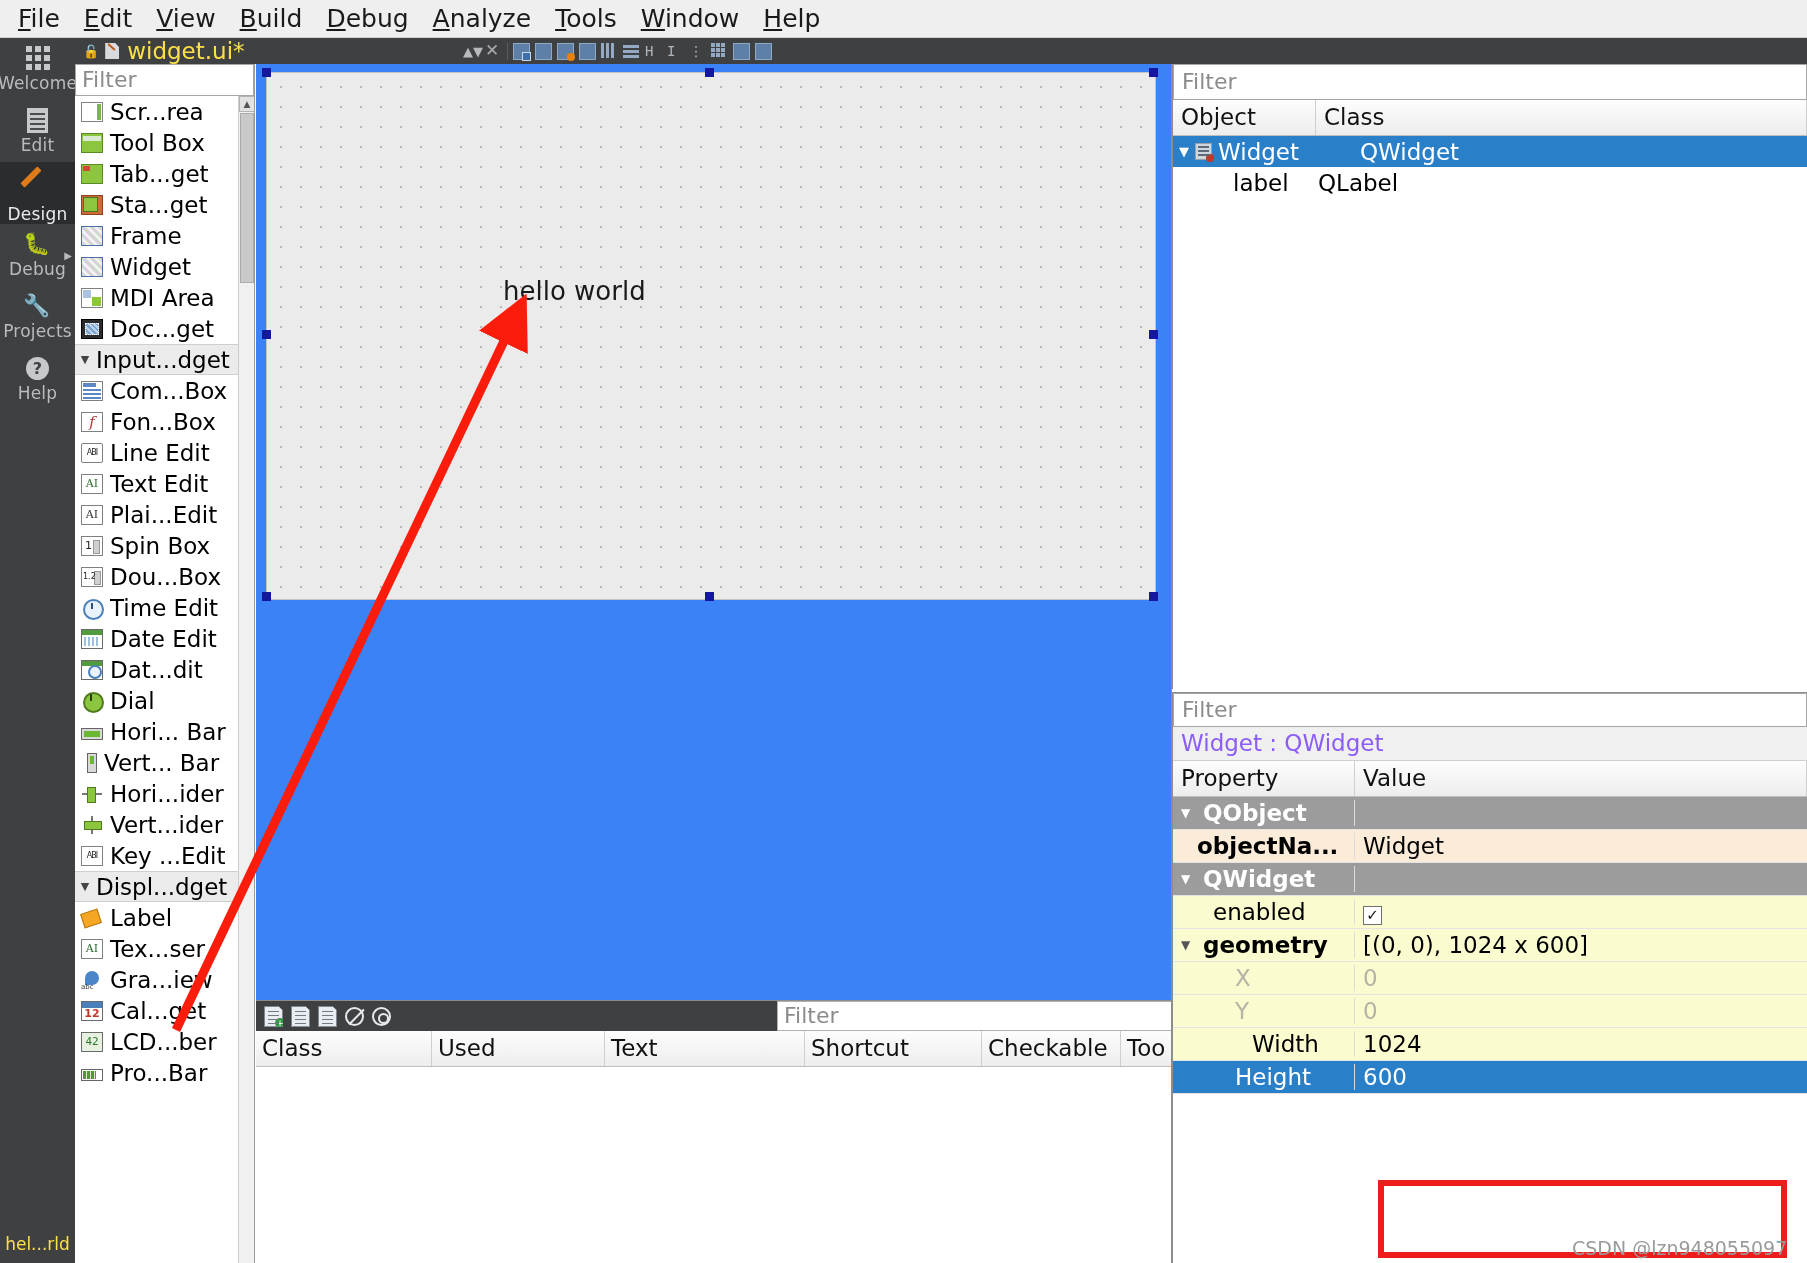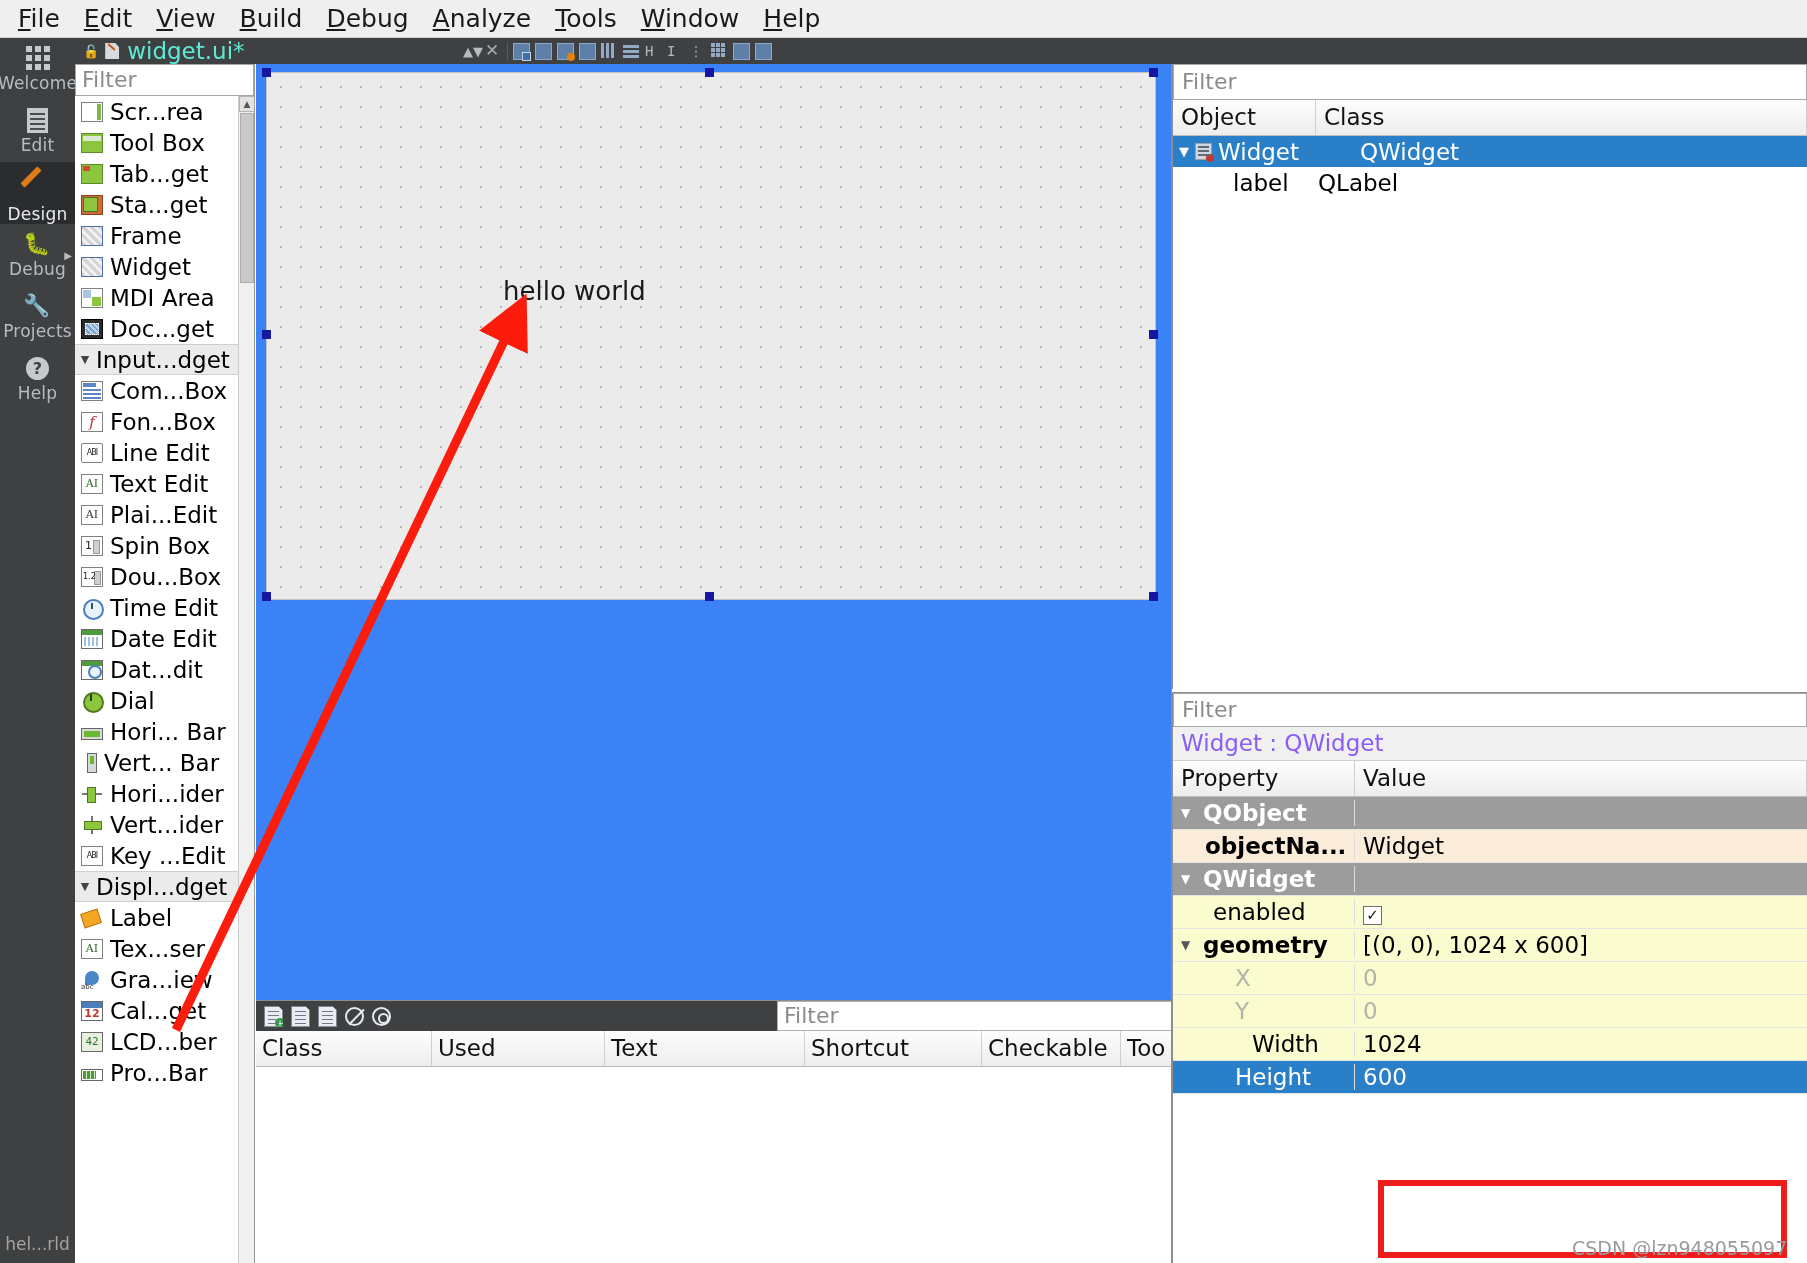--- a/index.html
+++ b/index.html
@@ -56,42 +56,42 @@
   .bug-icon { font-size: 22px; color: #c6c9cc; line-height: 1; }
   .wrench-icon { font-size: 22px; color: #c6c9cc; line-height: 1; }
   .help-icon {
     width: 23px; height: 23px; border-radius: 50%; background: #c6c9cc;
     color: #3e4042; font-size: 16px; font-weight: bold; display:flex;
     align-items:center; justify-content:center;
   }
   .act-arrow { position: absolute; right: 3px; color: #b9bcbf; font-size: 10px; }
   .status-left {
     position: absolute; left: 0; bottom: 0; width: 75px; height: 38px;
-    background: #3e4042; color: #a3a3a3; font-size: 17px;
+    background: #3e4042; color: #fde047; font-size: 17px;
     display: flex; align-items: center; justify-content: center;
   }
 
   
   .tabstrip {
     position: absolute; left: 75px; top: 38px; width: 1732px; height: 26px;
     background: #3e4042; display: flex; align-items: center;
   }
   .tab-lock { font-size: 13px; color: #9ea1a4; margin-left: 8px; }
   .tab-filemark {
     margin-left: 6px; width: 14px; height: 16px; position: relative;
   }
   .tab-filemark::before {
     content: ""; position: absolute; inset: 0; background: #d8dade;
     clip-path: polygon(0 0, 72% 0, 100% 26%, 100% 100%, 0 100%);
   }
   .tab-filemark::after {
     content: ""; position: absolute; left: 2px; top: 3px; width: 9px; height: 2px;
     background: #c05a16; transform: rotate(42deg);
   }
-  .tab-title { margin-left: 8px; color: #5eead4; font-size: 23px; line-height: 26px; }
+  .tab-title { margin-left: 8px; color: #fde047; font-size: 23px; line-height: 26px; }
   .formtools { margin-left: auto; display: flex; align-items: center; gap: 5px; padding-right: 1035px; }
   .ft {
     width: 17px; height: 17px; display: inline-block; position: relative;
   }
   .ft-spin { color: #b8bbbe; font-size: 13px; line-height: 17px; }
   .ft-x { color: #a8abae; font-size: 17px; line-height: 15px; }
   .ft-sep { width: 1px; height: 17px; background: #5a5c5e; }
   .ft-blue { background: #5d7fa8; border: 1px solid #8fa8c4; }
   .ft-blue.dot::after { content:""; position:absolute; right:-2px; bottom:-2px; width:7px; height:7px; background:#3f6ea8; border:1px solid #c9d6e4; }
   .ft-orange::after { content:""; position:absolute; right:-2px; bottom:-2px; width:8px; height:8px; background:#e8820d; border-radius:50%; }
@@ -656,21 +656,21 @@
 
     <div class="pe-row pe-group">
       <span class="pe-prop">
           <span class="pe-caret pe-caret-white">▼</span>
           <span>QObject</span>
         </span>
       <span class="pe-val"></span>
     </div>
 
     <div class="pe-row pe-cream">
-      <span class="pe-prop pe-bold" style="padding-left:32px">objectNa...</span>
+      <span class="pe-prop pe-bold" style="padding-left:24px">objectNa...</span>
       <span class="pe-val">Widget</span>
     </div>
 
     <div class="pe-row pe-group">
       <span class="pe-prop">
           <span class="pe-caret pe-caret-white">▼</span>
           <span>QWidget</span>
         </span>
       <span class="pe-val"></span>
     </div>

